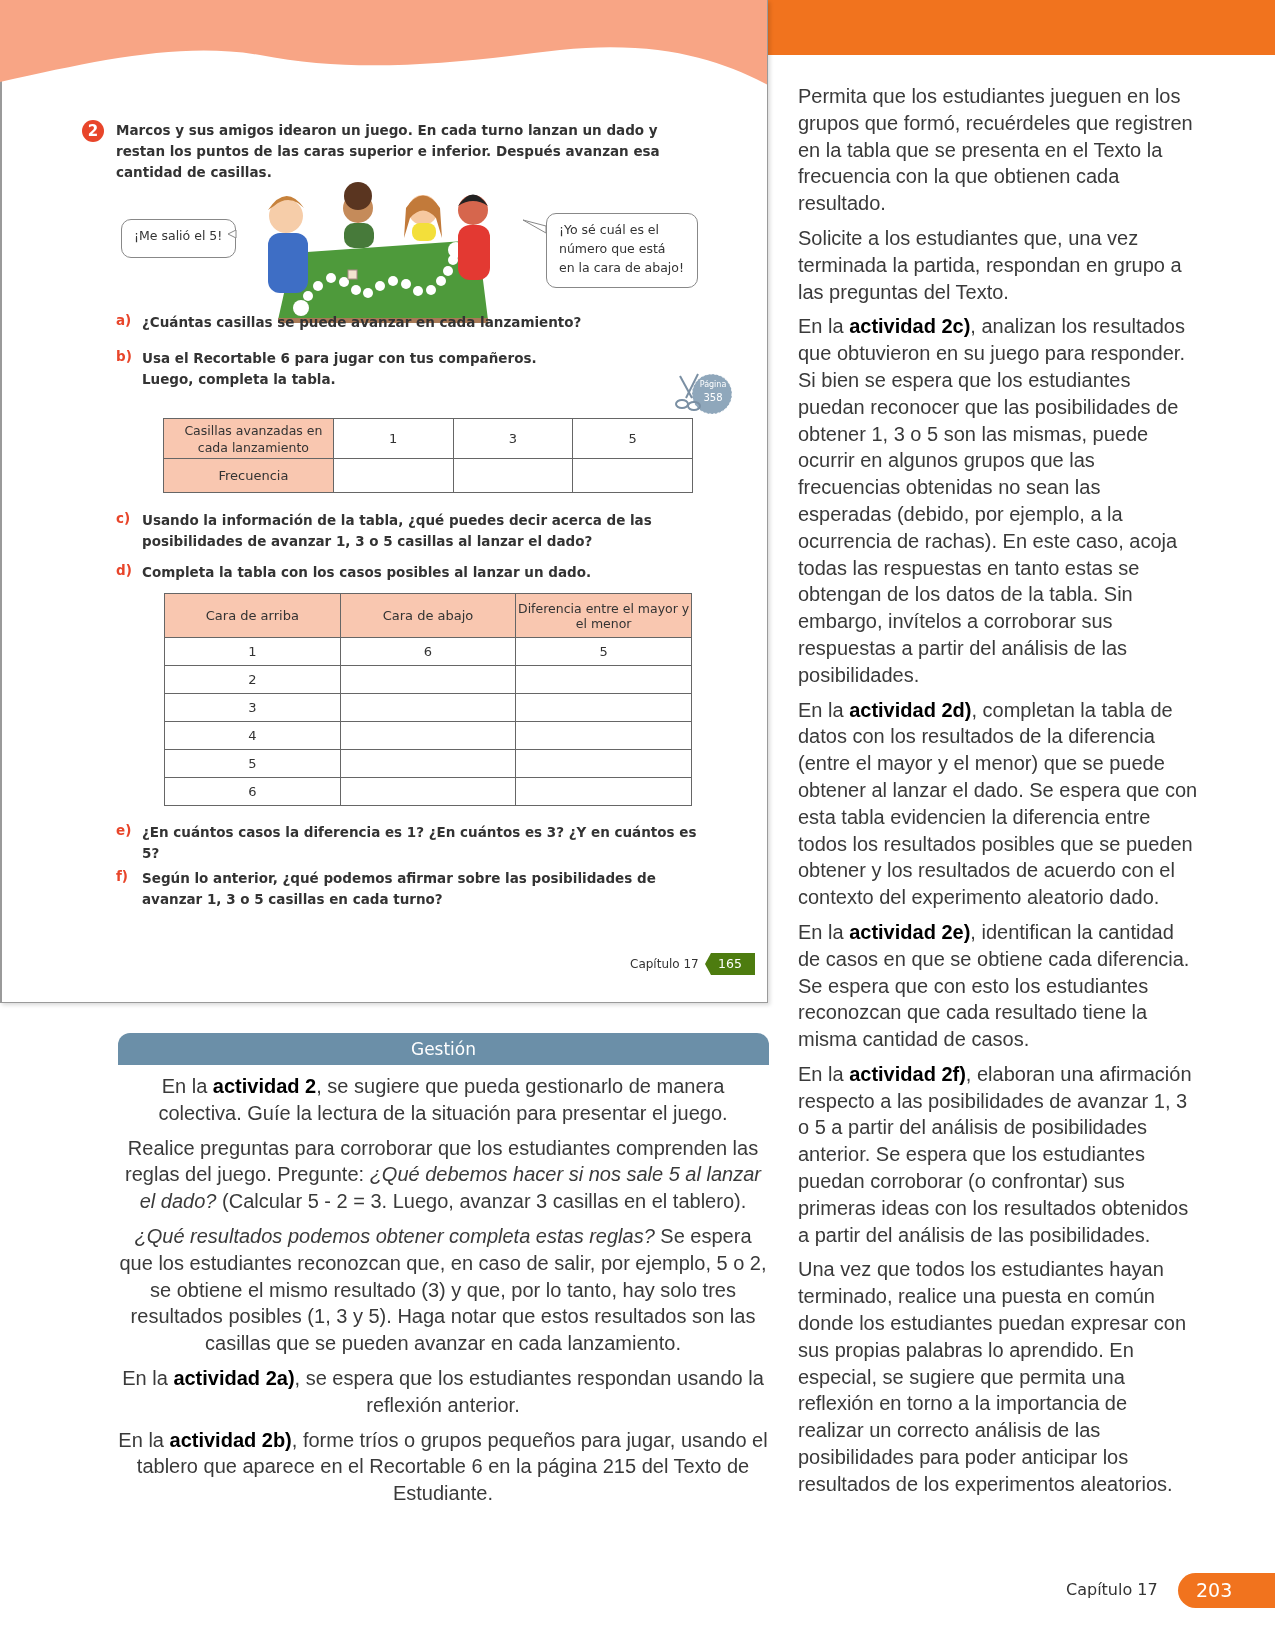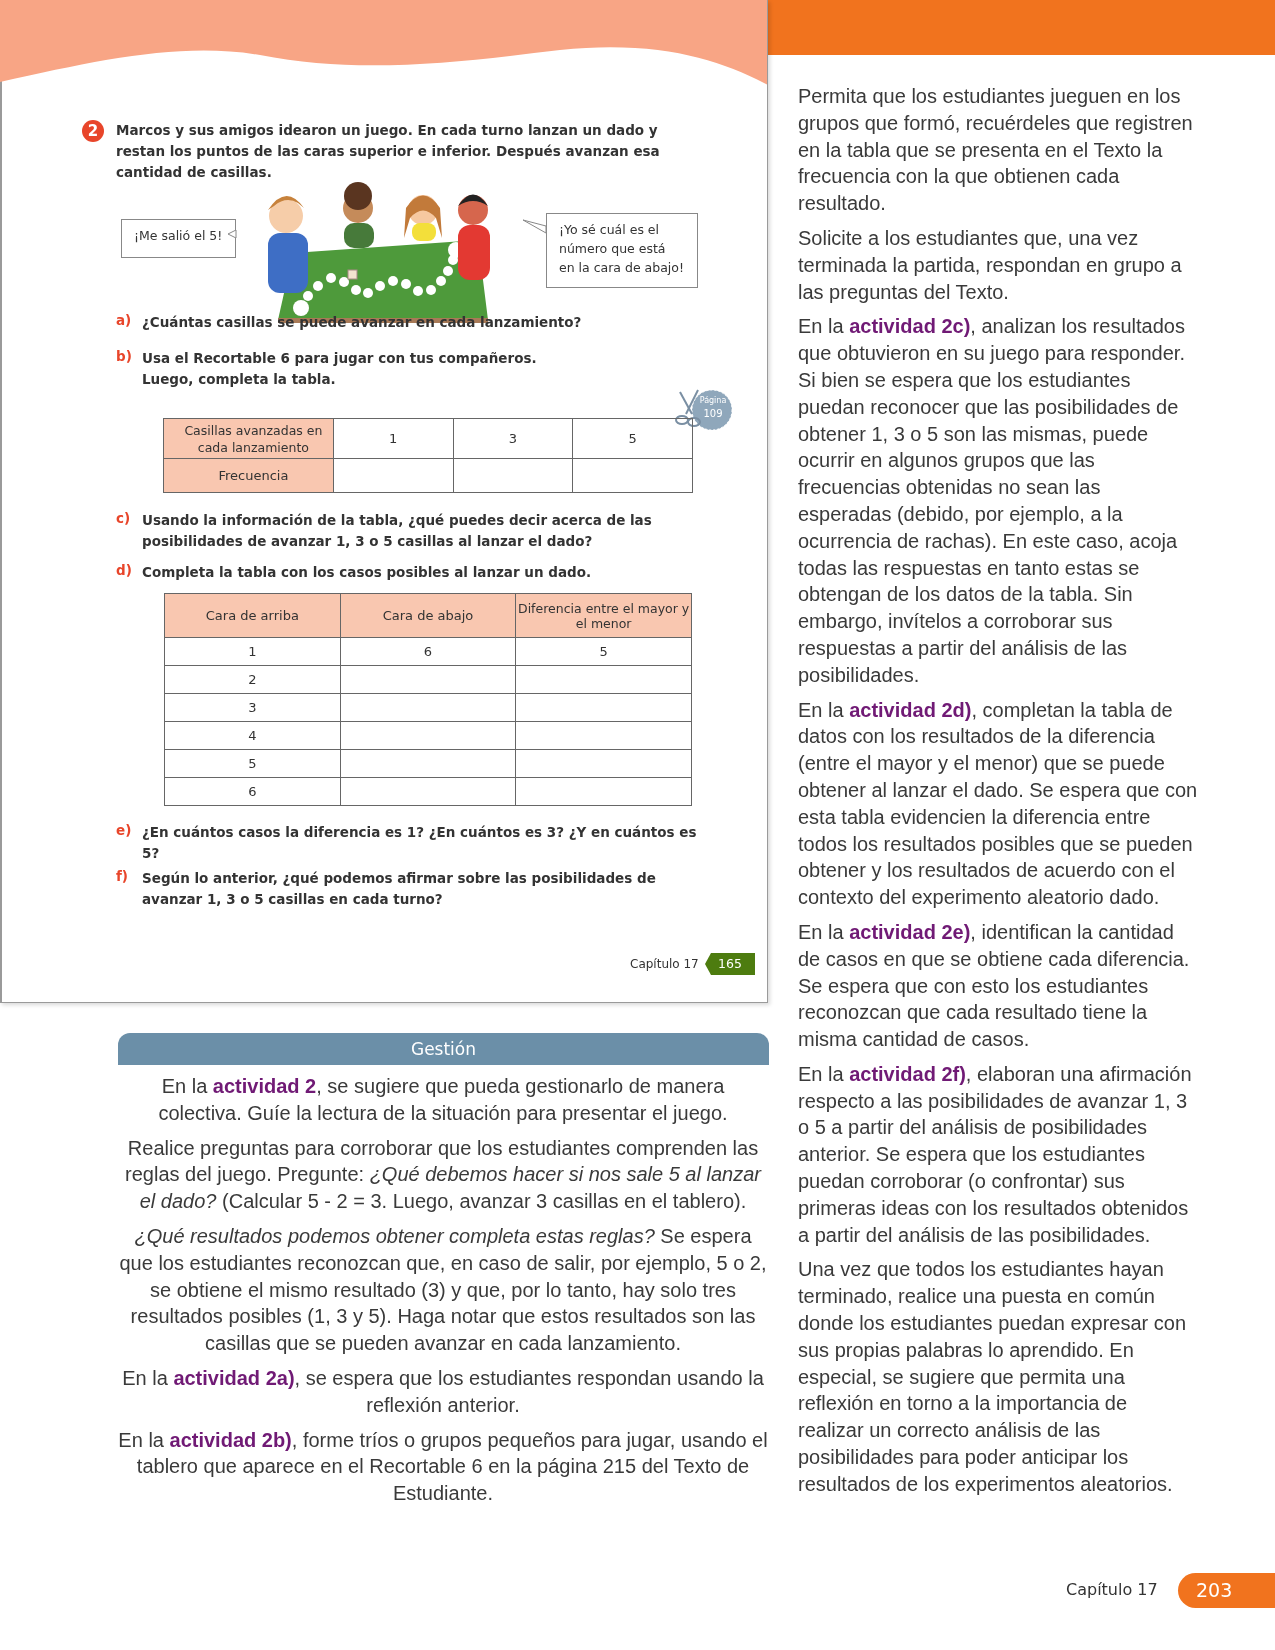--- a/index.html
+++ b/index.html
@@ -21,52 +21,52 @@
   .sp-text { font-family: "DejaVu Sans", sans-serif; font-size: 13.5px; color: #333; line-height: 21px; font-weight: bold; }
   .act-num {
     position: absolute; left: 82px; top: 120px; width: 22px; height: 22px; border-radius: 50%;
     background: #e8452a; color: #fff; font-weight: bold; font-size: 15px; text-align: center; line-height: 22px;
     font-family: "DejaVu Sans", sans-serif;
   }
   .intro { position: absolute; left: 116px; top: 120px; width: 580px; }
 
   .illustration { position: absolute; left: 118px; top: 178px; width: 590px; height: 145px; }
   .bubble {
-    position: absolute; background: #fff; border: 1px solid #888; border-radius: 0;
+    position: absolute; background: #fff; border: 1px solid #888; border-radius: 10px;
     font-family: "DejaVu Sans", sans-serif; font-size: 12.5px; color: #333; line-height: 19px; padding: 6px 12px;
   }
   .bubble-left { left: 3px; top: 41px; width: 115px; height: 39px; }
   .bubble-right { left: 428px; top: 35px; width: 152px; height: 75px; }
 
   .q-label { position: absolute; left: 116px; color: #e8452a; font-weight: bold; font-family: "DejaVu Sans", sans-serif; font-size: 13.5px; }
   .q-text { position: absolute; left: 142px; width: 570px; }
 
   table.ws { position: absolute; border-collapse: collapse; font-family: "DejaVu Sans", sans-serif; font-size: 13px; color: #333; }
   table.ws td { border: 1px solid #666; text-align: center; }
   table.ws td.hdr { background: #f9c7b0; }
   table.ws td.left { text-align: center; padding-left: 10px; }
 
-  .scissors-badge { position: absolute; left: 670px; top: 384px; width: 62px; height: 52px; }
+  .scissors-badge { position: absolute; left: 670px; top: 368px; width: 62px; height: 52px; }
 
   .sp-footer { position: absolute; left: 630px; top: 957px; font-family: "DejaVu Sans", sans-serif; font-size: 12px; color: #333; }
   .sp-pagenum {
     position: absolute; left: 705px; top: 953px; width: 50px; height: 22px; background: #4d7c0f; color: #fff;
     font-family: "DejaVu Sans", sans-serif; font-size: 12.5px; text-align: center; line-height: 22px;
     clip-path: polygon(12% 0, 100% 0, 100% 100%, 12% 100%, 0 50%);
   }
 
   
   .gestion-header {
     position: absolute; left: 118px; top: 1033px; width: 651px; height: 32px;
     background: #6b8fa8; border-radius: 12px 12px 0 0; color: #fff; text-align: center;
     font-family: "DejaVu Sans", sans-serif; font-size: 17px; line-height: 32px;
   }
   .guide { font-family: "Liberation Sans", sans-serif; font-size: 20px; line-height: 26.8px; color: #3a3a3a; }
   .guide p { margin-bottom: 8px; }
-  .guide b { font-weight: bold; color: #701a75; }
+  .guide b { font-weight: bold; color: #000000; }
   .guide i { font-style: italic; }
   .left-col { position: absolute; left: 118px; top: 1073px; width: 650px; text-align: center; }
   .right-col { position: absolute; left: 798px; top: 83px; width: 400px; }
 
   .page-footer-label { position: absolute; left: 1066px; top: 1580px; font-family: "DejaVu Sans", sans-serif; font-size: 16px; color: #333; }
   .page-number {
     position: absolute; left: 1178px; top: 1573px; width: 100px; height: 35px; background: #f1731e;
     border-radius: 18px 0 0 18px; color: #fff; font-family: "DejaVu Sans", sans-serif; font-size: 19px;
     line-height: 35px; padding-left: 18px;
   }
@@ -141,21 +141,21 @@
 
   <div class="scissors-badge">
     <svg width="62" height="52">
       <circle cx="42" cy="26" r="20" fill="#8fa7bb" stroke="#fff" stroke-dasharray="2 2"></circle>
       <line x1="10" y1="8" x2="22" y2="30" stroke="#7a8fa3" stroke-width="2"></line>
       <line x1="28" y1="6" x2="16" y2="30" stroke="#7a8fa3" stroke-width="2"></line>
       <ellipse cx="12" cy="36" rx="6" ry="4" fill="none" stroke="#7a8fa3" stroke-width="2"></ellipse>
       <ellipse cx="24" cy="38" rx="6" ry="4" fill="none" stroke="#7a8fa3" stroke-width="2"></ellipse>
     </svg>
     <span style="position:absolute;left:28px;top:12px;width:30px;text-align:center;font-family:'DejaVu Sans',sans-serif;font-size:8px;color:#fff">Página</span>
-    <span style="position:absolute;left:28px;top:24px;width:30px;text-align:center;font-family:'DejaVu Sans',sans-serif;font-size:10px;color:#fff">109</span>
+    <span style="position:absolute;left:28px;top:24px;width:30px;text-align:center;font-family:'DejaVu Sans',sans-serif;font-size:10px;color:#fff">358</span>
   </div>
 
   <table class="ws" style="left:163px;top:418px;width:530px">
     <tbody>
         <tr style="height:40px">
       <td class="hdr left" style="width:170px;font-size:12.5px;line-height:17px">Casillas avanzadas en cada lanzamiento</td>
       <td style="width:120px">1</td>
       <td style="width:120px">3</td>
       <td style="width:120px">5</td>
     </tr>

